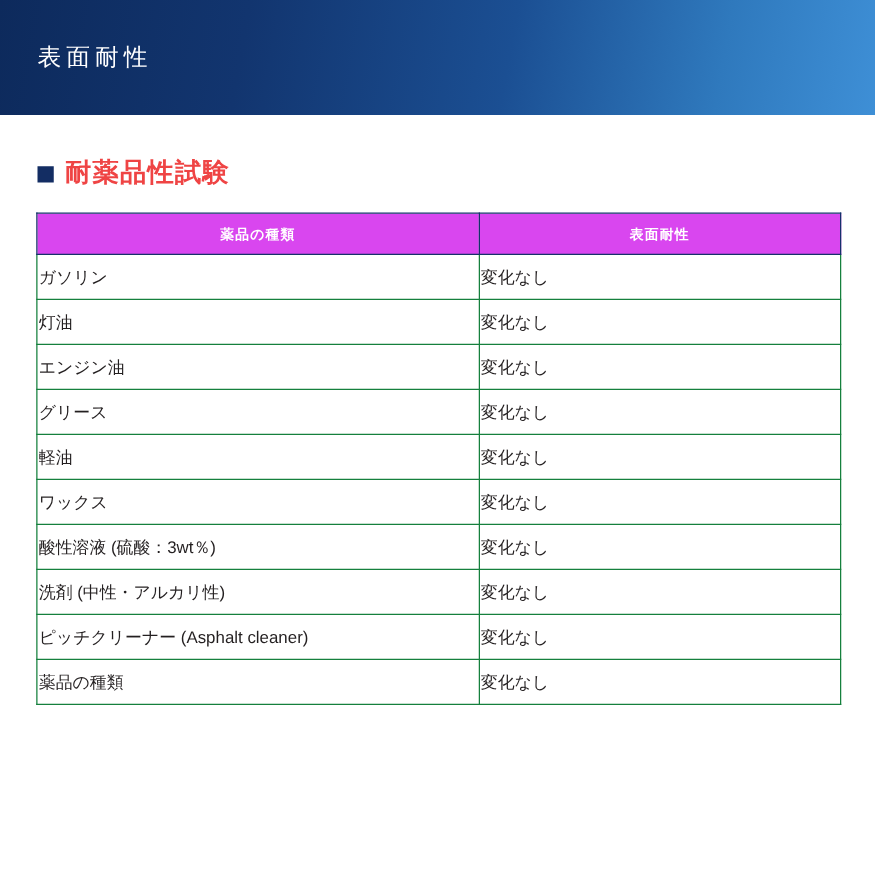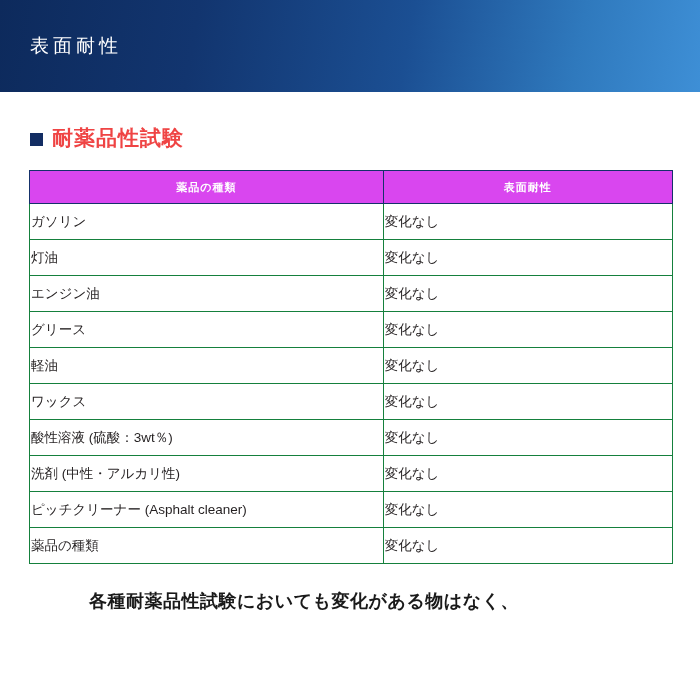--- a/index.html
+++ b/index.html
@@ -173,17 +173,16 @@
         </tr>
         <tr>
           <td>薬品の種類</td>
           <td>変化なし</td>
         </tr>
       </tbody>
     </table>
 
 
     <div class="conclusion">
-      <div>各種耐薬品性試験においても変化がある物はなく、</div>
     </div>
 
   </div>
 </div>
 
 </body></html>

